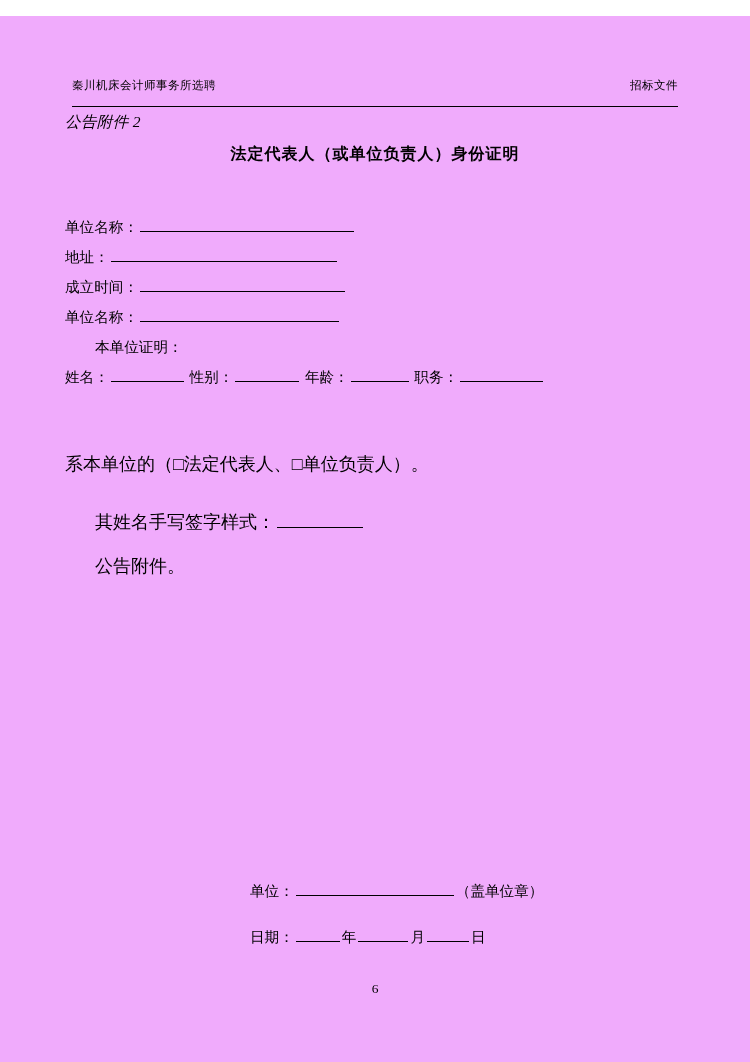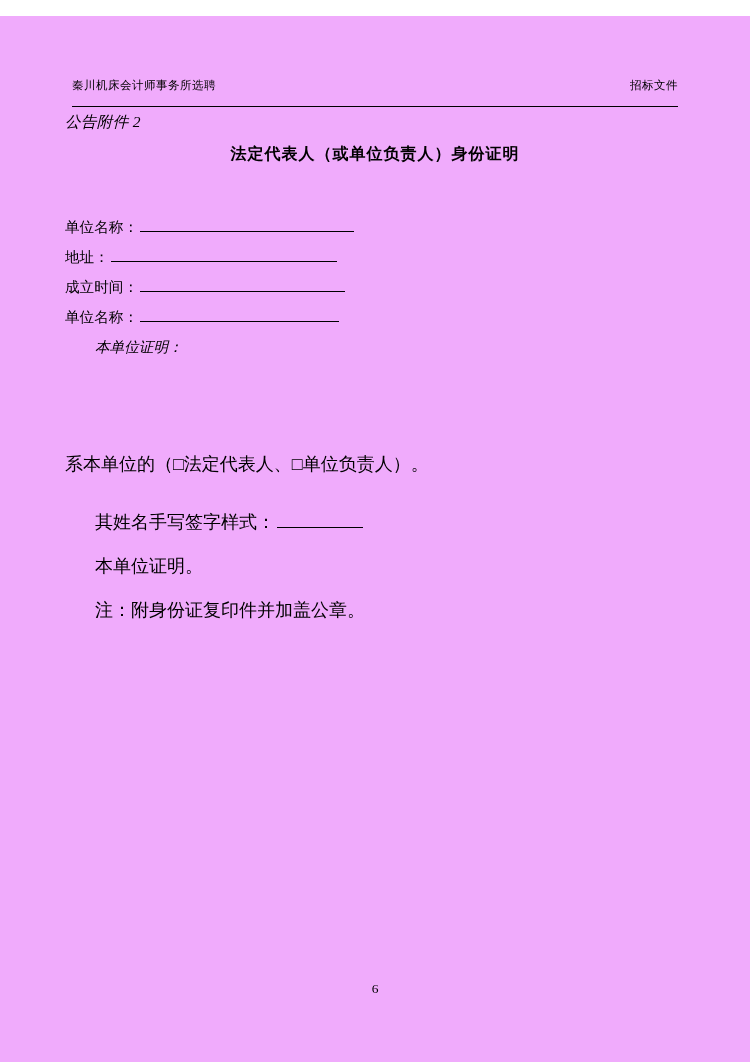--- a/index.html
+++ b/index.html
@@ -79,21 +79,21 @@
     border-bottom: 1px solid #000;
     vertical-align: baseline;
     height: 15px;
     margin: 0 2px;
   }
   .b-220 { width: 214px; }
   .b-215 { width: 211px; }
   .b-228 { width: 226px; }
   .b-207 { width: 205px; }
   .b-200 { width: 199px; }
-  .indent { padding-left: 30px; font-style: italic; }
+  .indent { padding-left: 30px; }
   .b-78 { width: 73px; }
   .b-68 { width: 64px; }
   .b-62 { width: 58px; }
   .b-88 { width: 83px; }
   .b-90 { width: 86px; }
 
   .para {
     position: absolute;
     left: 65px;
     font-size: 18px;
@@ -155,29 +155,42 @@
     <div class="line-row">
       <span>成立时间：</span><span class="blank b-207"></span>
     </div>
 
     <div class="line-row">
       <span>单位名称：</span><span class="blank b-200"></span>
     </div>
 
     <div class="line-row indent">本单位证明：</div>
 
+    <div class="line-row">
+      <span>姓名：</span><span class="blank b-78"></span>
+      <span>性别：</span><span class="blank b-68"></span>
+      <span>年龄：</span><span class="blank b-62"></span>
+      <span>职务：</span><span class="blank b-88"></span>
+    </div>
 
   </div>
 
   <div class="para p-sys">系本单位的（□法定代表人、□单位负责人）。</div>
 
   <div class="para p-sign">
     <span>其姓名手写签字样式：</span><span class="blank b-90"></span>
   </div>
 
-  <div class="para p-hereby">本单位证明。</div>
+  <div class="para p-hereby">公告附件。</div>
 
-  <div class="para p-note">注：附身份证复印件并加盖公章。</div>
 
+  <div class="sig-block">
+    <div class="sig-row">
+      <span>单位：</span><span class="blank b-160"></span><span>（盖单位章）</span>
+    </div>
+    <div class="sig-row">
+      <span>日期：</span><span class="blank b-48"></span><span>年</span><span class="blank b-52"></span><span>月</span><span class="blank b-46"></span><span>日</span>
+    </div>
+  </div>
 
   <div class="page-number">6</div>
 
 </div>
 
 </body></html>

